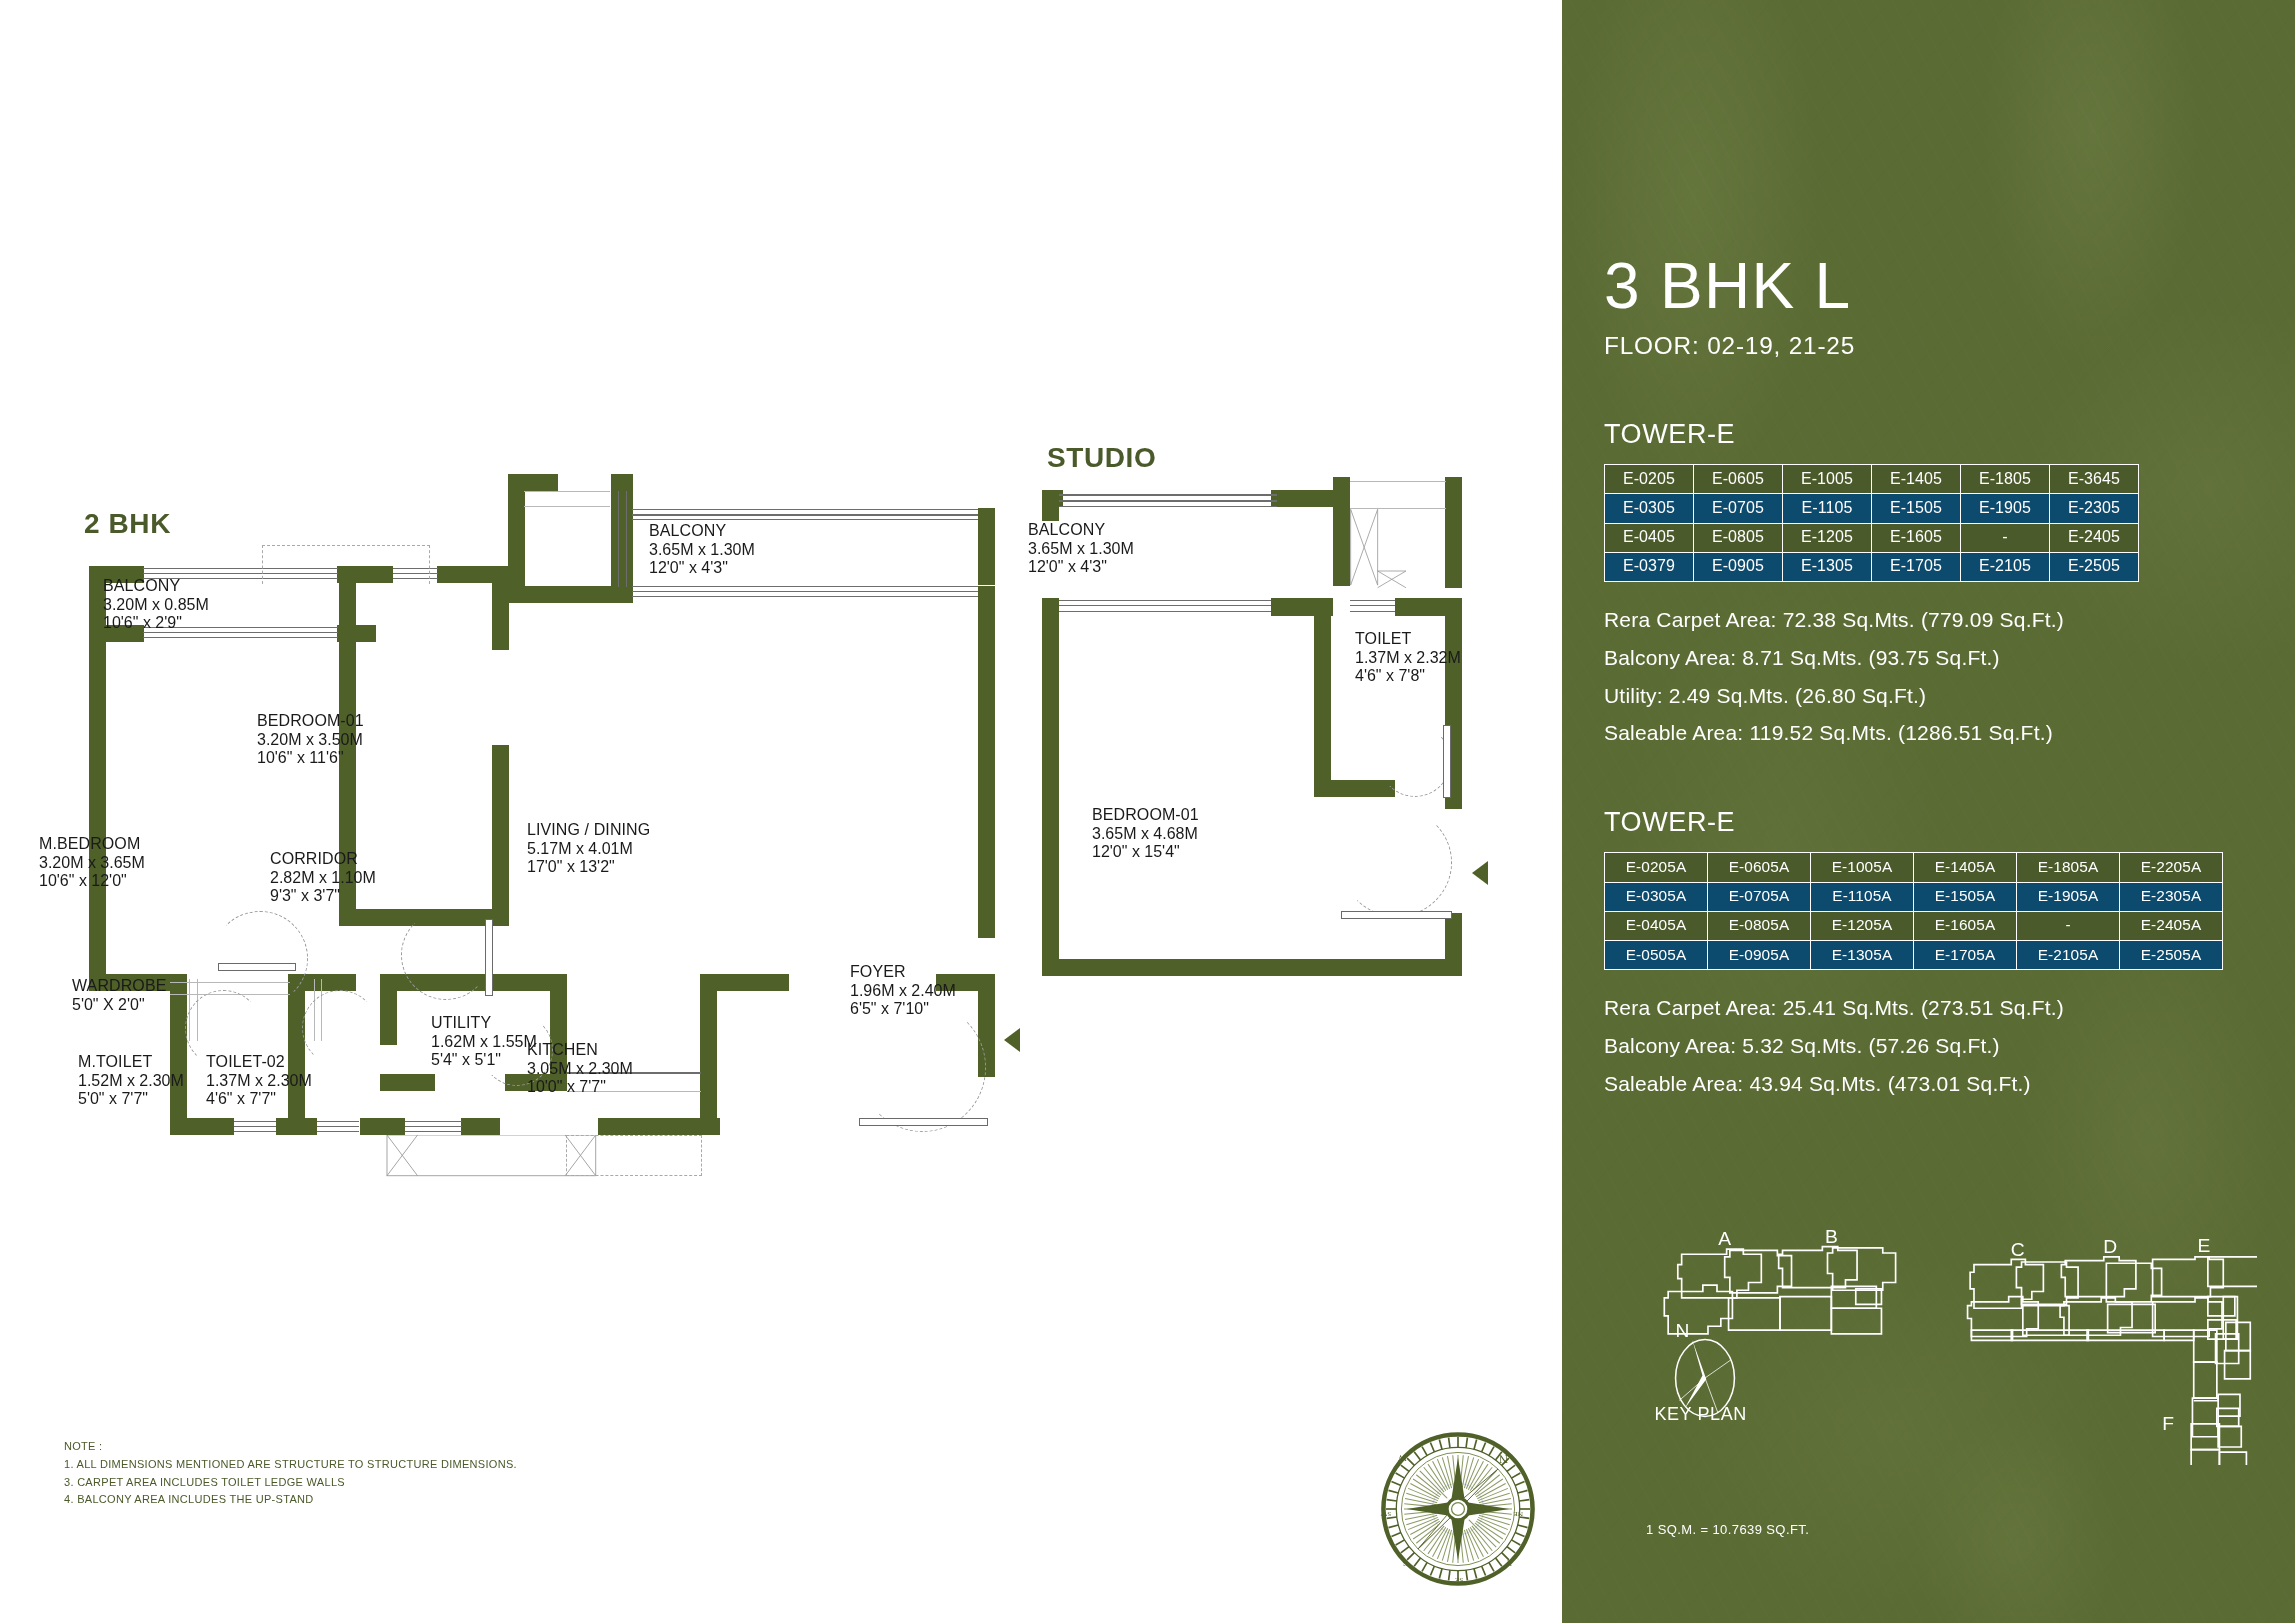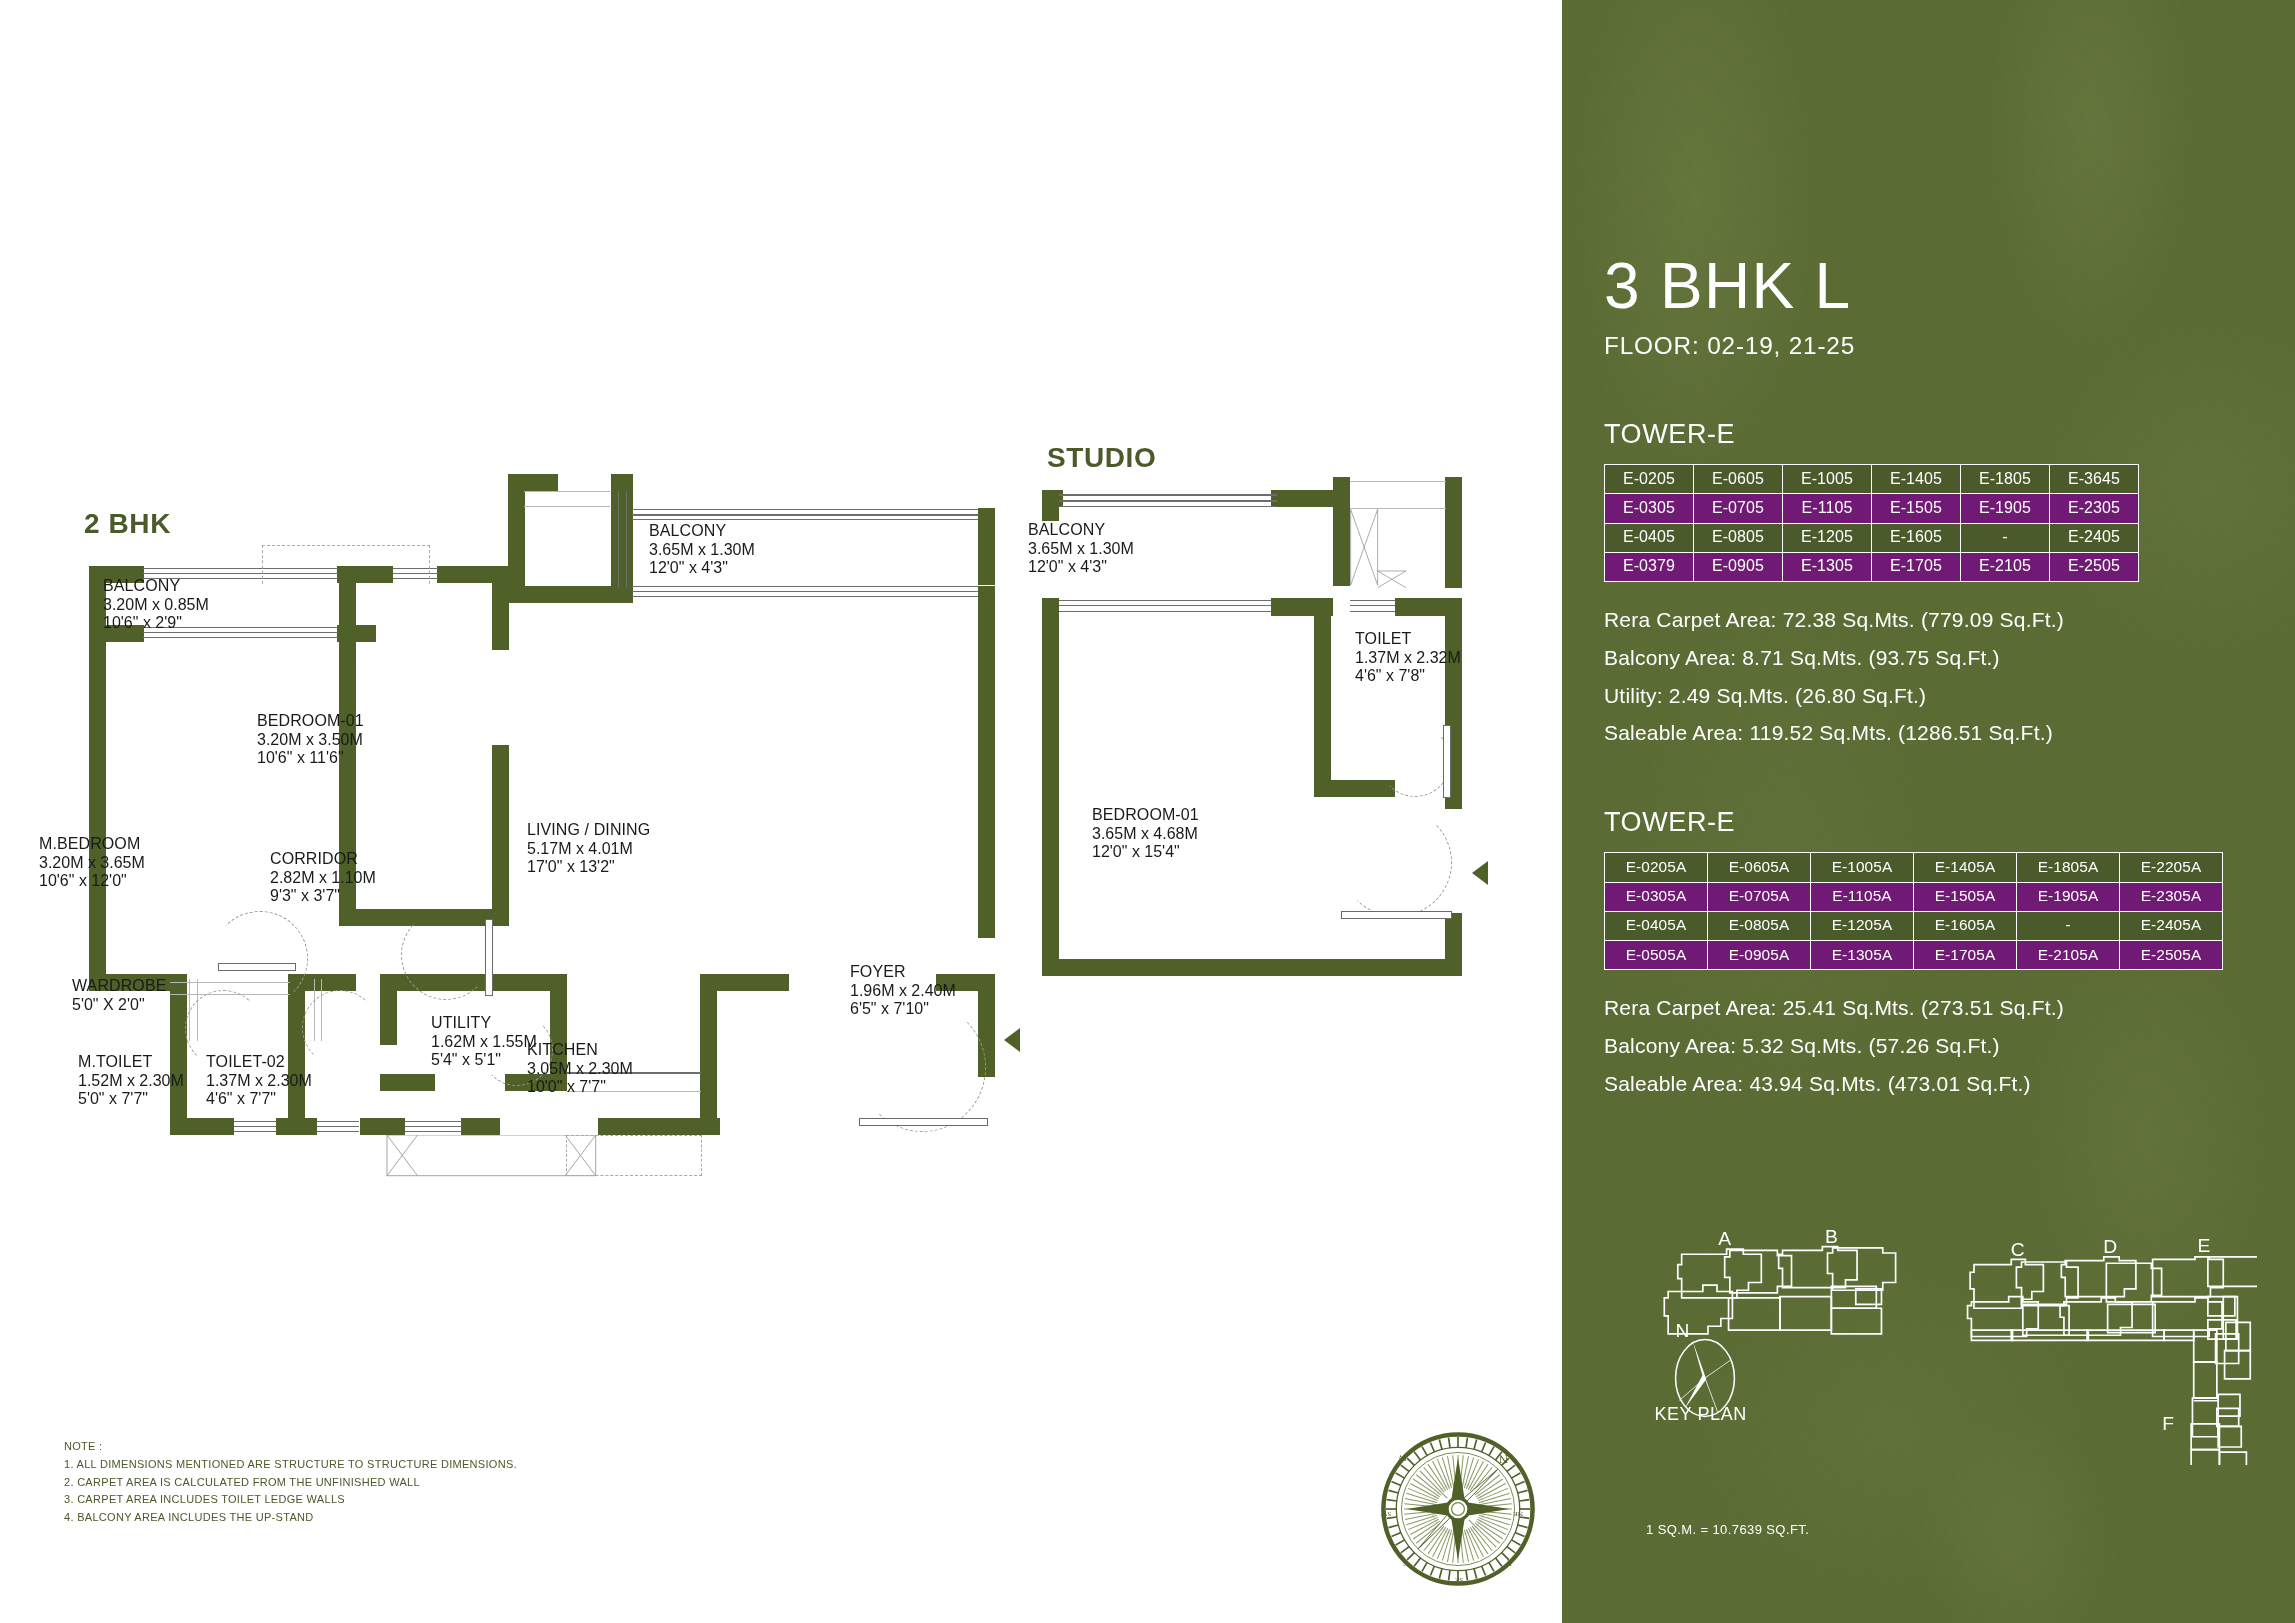--- a/index.html
+++ b/index.html
@@ -62,21 +62,21 @@
     font-size:16px;
     font-weight:400;
     text-align:center;
     padding:4.5px 1.3px 5.8px 1.3px;
     letter-spacing:0.1px;
     white-space:nowrap;
   }
   table.unit-table.t1 td { width:89px; }
   table.unit-table.t2 td { width:103px; font-size:15.4px; }
   td.dark  { background:#4b5a2a; }
-  td.light { background:#701a75; }
+  td.light { background:#0c4a6e; }
 
   .area-list { margin-top:27px; }
   .area-list .ln {
     color:#fff; font-size:21px; font-weight:300; letter-spacing:0.2px;
     line-height:1.0; margin-bottom:16.7px; white-space:nowrap;
   }
 
   
   #keyplan-wrap { position:absolute; left:1645px; top:1208px; width:617px; height:257px; z-index:3; }
   #keyplan-wrap svg { display:block; }
@@ -394,21 +394,20 @@
 
   <div class="rlab" style="left:1092px; top:806px; width:257px;">
     <div class="nm">BEDROOM-01</div>
     <div class="d1">3.65M x 4.68M</div>
     <div class="d2">12'0" x 15'4"</div>
   </div>
 
   <div id="note-block">
     <div class="nt">NOTE :</div>
     <div class="nt">1. ALL DIMENSIONS MENTIONED ARE STRUCTURE TO STRUCTURE DIMENSIONS.</div>
-    <div class="nt">2. CARPET AREA IS CALCULATED FROM THE UNFINISHED WALL</div>
     <div class="nt">3. CARPET AREA INCLUDES TOILET LEDGE WALLS</div>
     <div class="nt">4. BALCONY AREA INCLUDES THE UP-STAND</div>
   </div>
 
   <svg id="compass-big" width="162" height="162" viewBox="0 0 252 252">
     <g transform="translate(126,126)">
       <circle r="116" fill="none" stroke="#4f6029" stroke-width="7"></circle>
       <circle r="96" fill="none" stroke="#4f6029" stroke-width="2"></circle>
       <circle r="88" fill="none" stroke="#78894a" stroke-width="1.5"></circle>
       <circle r="40" fill="none" stroke="#8da0c8" stroke-width="1" opacity=".6"></circle>

